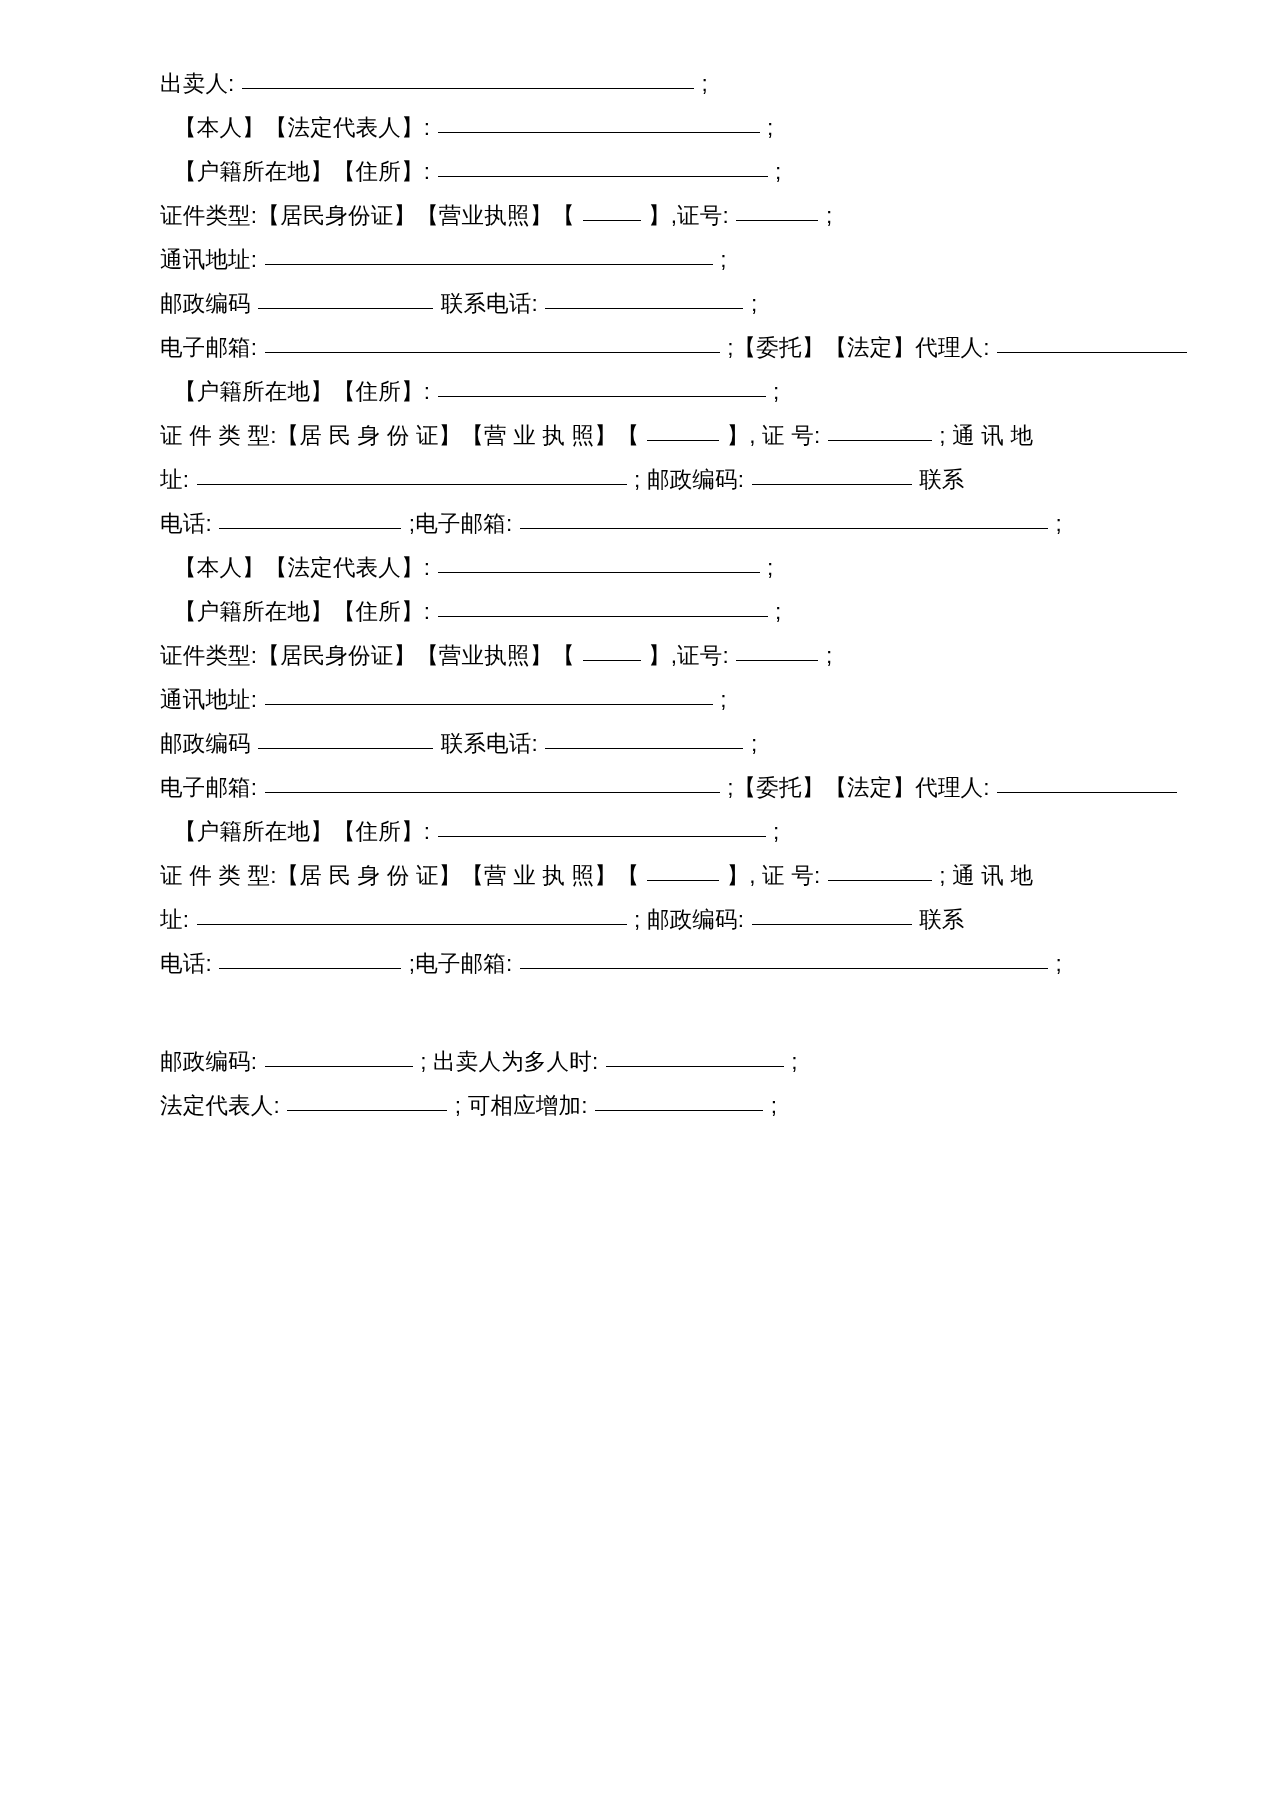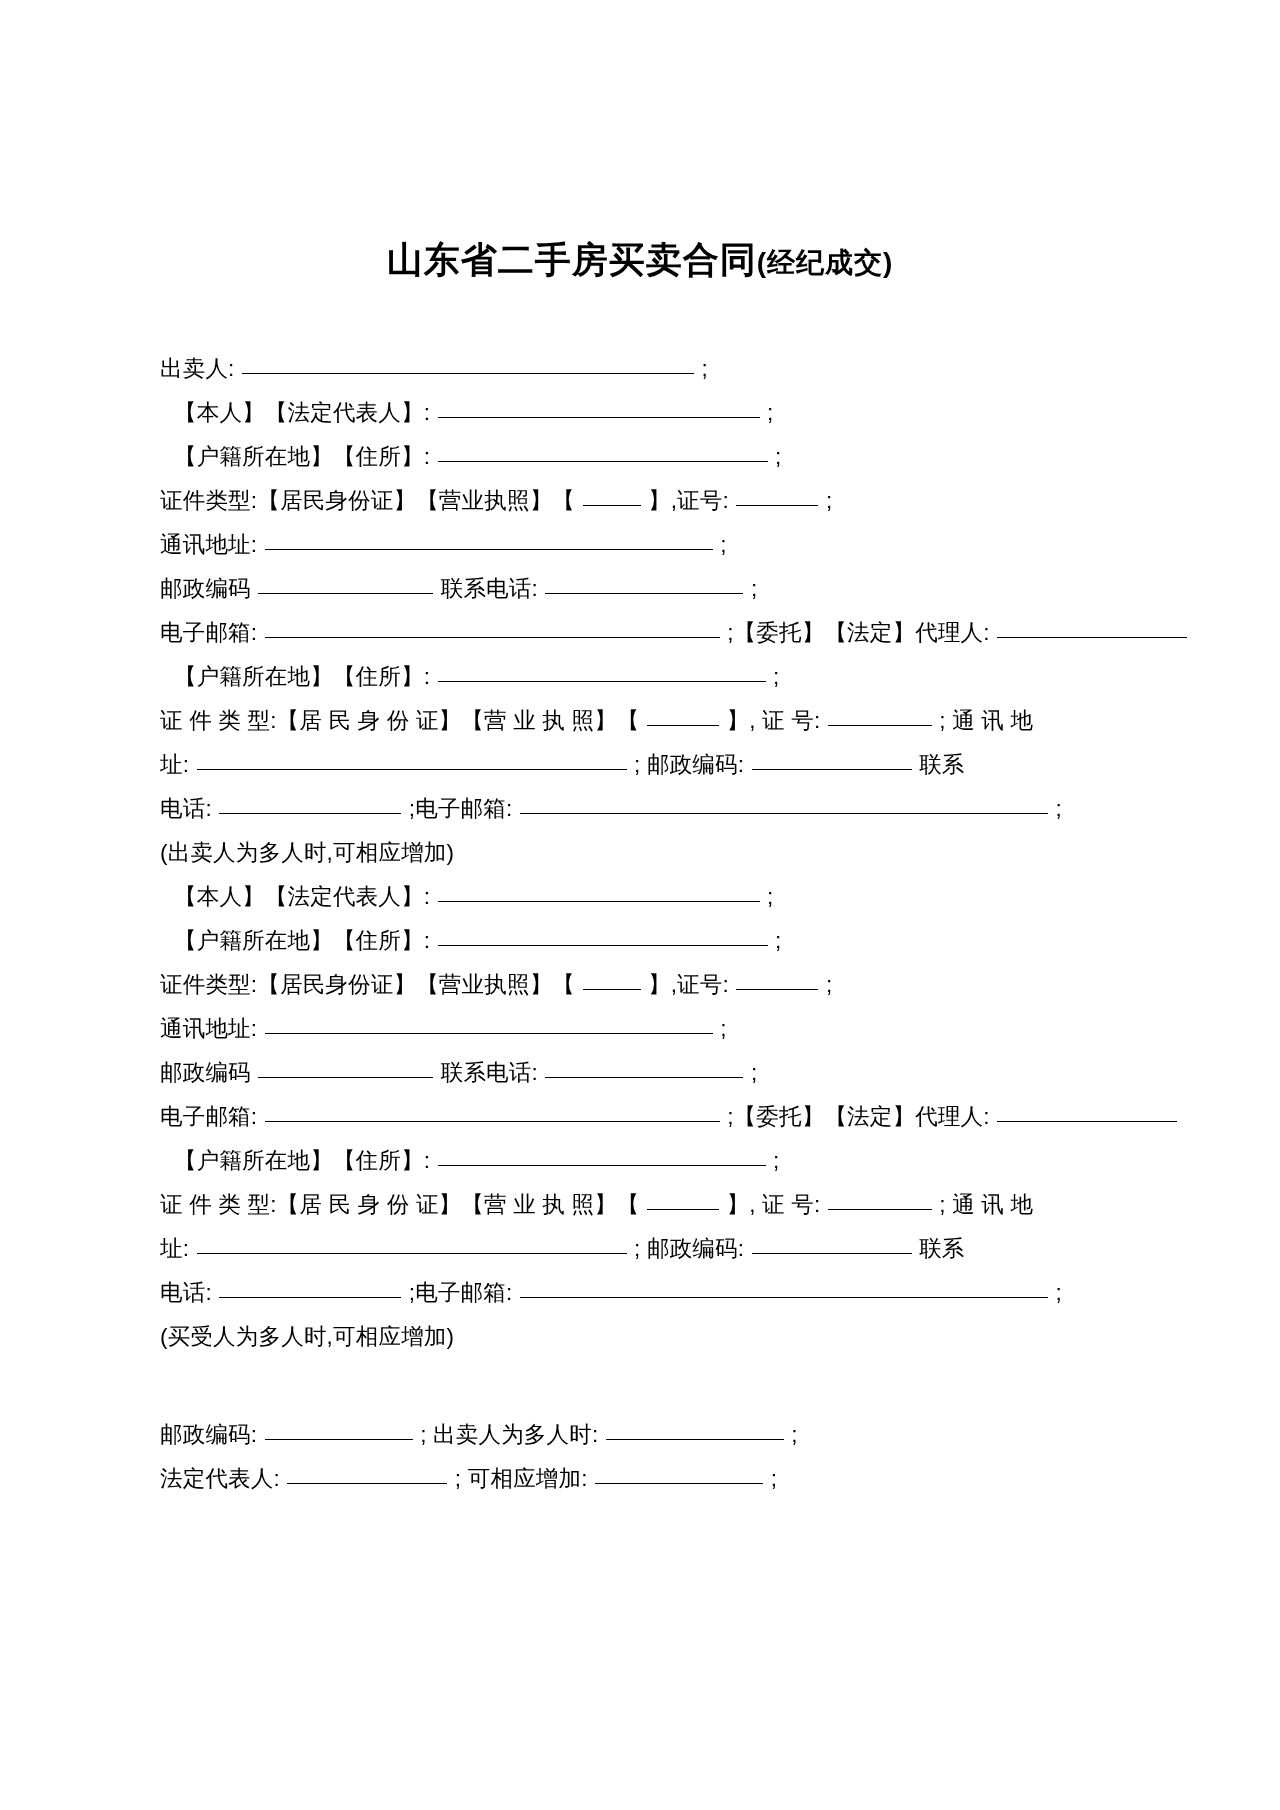--- a/index.html
+++ b/index.html
@@ -59,23 +59,20 @@
   }
   .gap-block {
     height: 54px;
   }
 </style>
 </head>
 <body>
 
 <div class="page">
 
-  <div class="doc-title">
-    <span>山东省二手房买卖合同</span><span class="suffix">(经纪成交)</span>
-  </div>
 
   <div class="body-block">
 
     <div class="line">
       <span>出卖人:</span>
       <span class="blank" style="width:452px"></span>
       <span>;</span>
     </div>
 
     <div class="line indent">
@@ -142,21 +139,20 @@
     </div>
 
     <div class="line">
       <span>电话:</span>
       <span class="blank" style="width:182px"></span>
       <span>;电子邮箱:</span>
       <span class="blank" style="width:528px"></span>
       <span>;</span>
     </div>
 
-    <div class="line">(出卖人为多人时,可相应增加)</div>
 
 
     <div class="line indent">
       <span>【本人】【法定代表人】:</span>
       <span class="blank" style="width:322px"></span>
       <span>;</span>
     </div>
 
     <div class="line indent">
       <span>【户籍所在地】【住所】:</span>
@@ -216,21 +212,20 @@
     </div>
 
     <div class="line">
       <span>电话:</span>
       <span class="blank" style="width:182px"></span>
       <span>;电子邮箱:</span>
       <span class="blank" style="width:528px"></span>
       <span>;</span>
     </div>
 
-    <div class="line">(买受人为多人时,可相应增加)</div>
 
     <div class="gap-block"></div>
 
 
     <div class="line">
       <span>邮政编码:</span>
       <span class="blank" style="width:148px"></span>
       <span>; 出卖人为多人时:</span>
       <span class="blank" style="width:178px"></span>
       <span>;</span>

